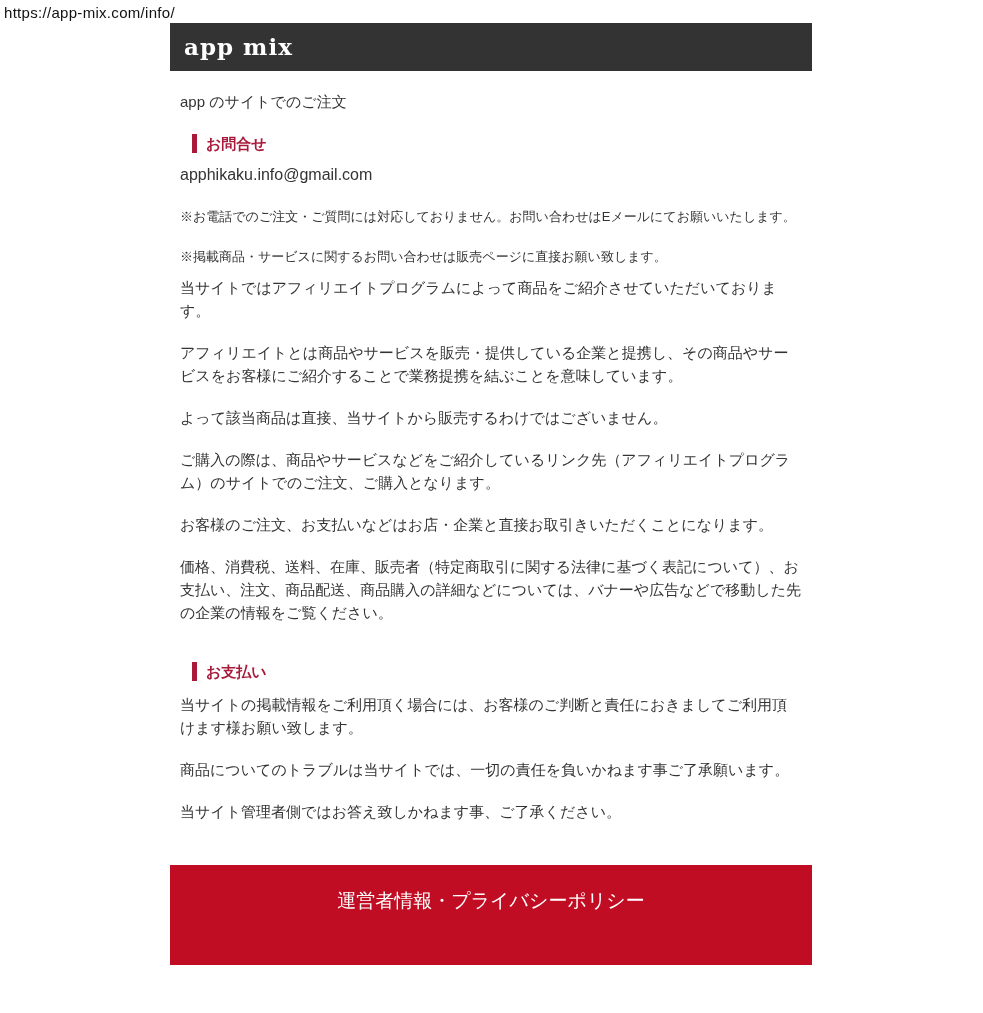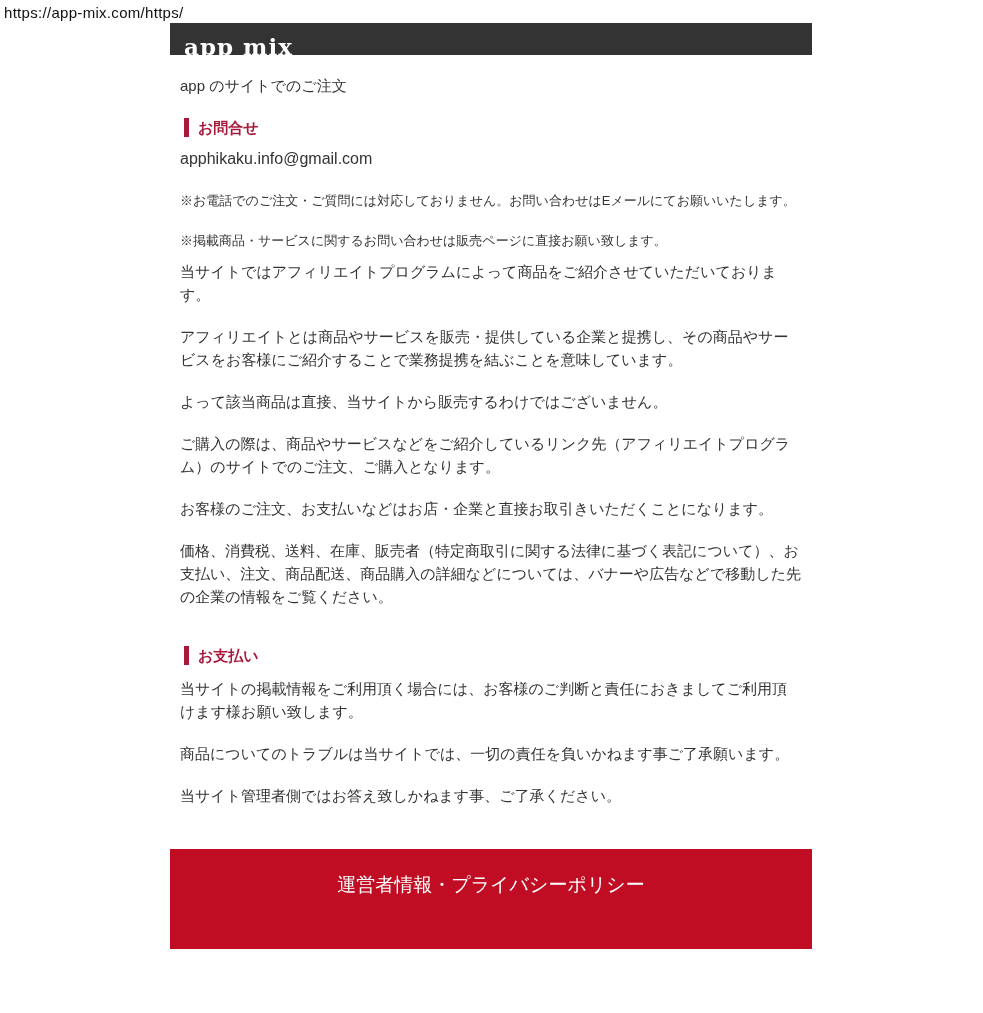--- a/index.html
+++ b/index.html
@@ -17,21 +17,21 @@
     padding: 4px 0 0 4px;
     color: #111111;
     letter-spacing: 0.3px;
   }
   .page-column {
     width: 642px;
     margin-left: 170px;
   }
   .site-header {
     margin-top: 1px;
-    height: 32px;
+    height: 48px;
     background: #333333;
   }
   .site-title {
     margin: 0;
     padding-left: 14px;
     line-height: 48px;
     font-family: "DejaVu Serif", serif;
     font-weight: bold;
     font-size: 23px;
     color: #ffffff;
@@ -46,21 +46,21 @@
     margin: 22px 0 0;
     line-height: 17px;
   }
   .sec-heading {
     font-size: 15px;
     font-weight: bold;
     color: #a8193a;
     border-left: 5px solid #a8193a;
     padding-left: 9px;
     line-height: 19px;
-    margin: 4px;
+    margin: 12px;
   }
   .sec-contact .sec-heading { margin-top: 24px; }
   .sec-tokusho .sec-heading { margin-top: 42px; }
   .sec-disclaimer .sec-heading { margin-top: 38px; }
   .email {
     margin: 13px 0 0;
     font-size: 16px;
     line-height: 18px;
   }
   .note {
@@ -87,21 +87,21 @@
     color: #ffffff;
     text-decoration: none;
     font-size: 19px;
     line-height: 17px;
     cursor: pointer;
   }
 </style>
 </head>
 <body>
 
-<div class="url-text">https://app-mix.com/https/</div>
+<div class="url-text">https://app-mix.com/info/</div>
 
 <div class="page-column">
 
   <header class="site-header">
     <h1 class="site-title">app mix</h1>
   </header>
 
   <main class="content">
 
     <p class="operator">app のサイトでのご注文</p>

